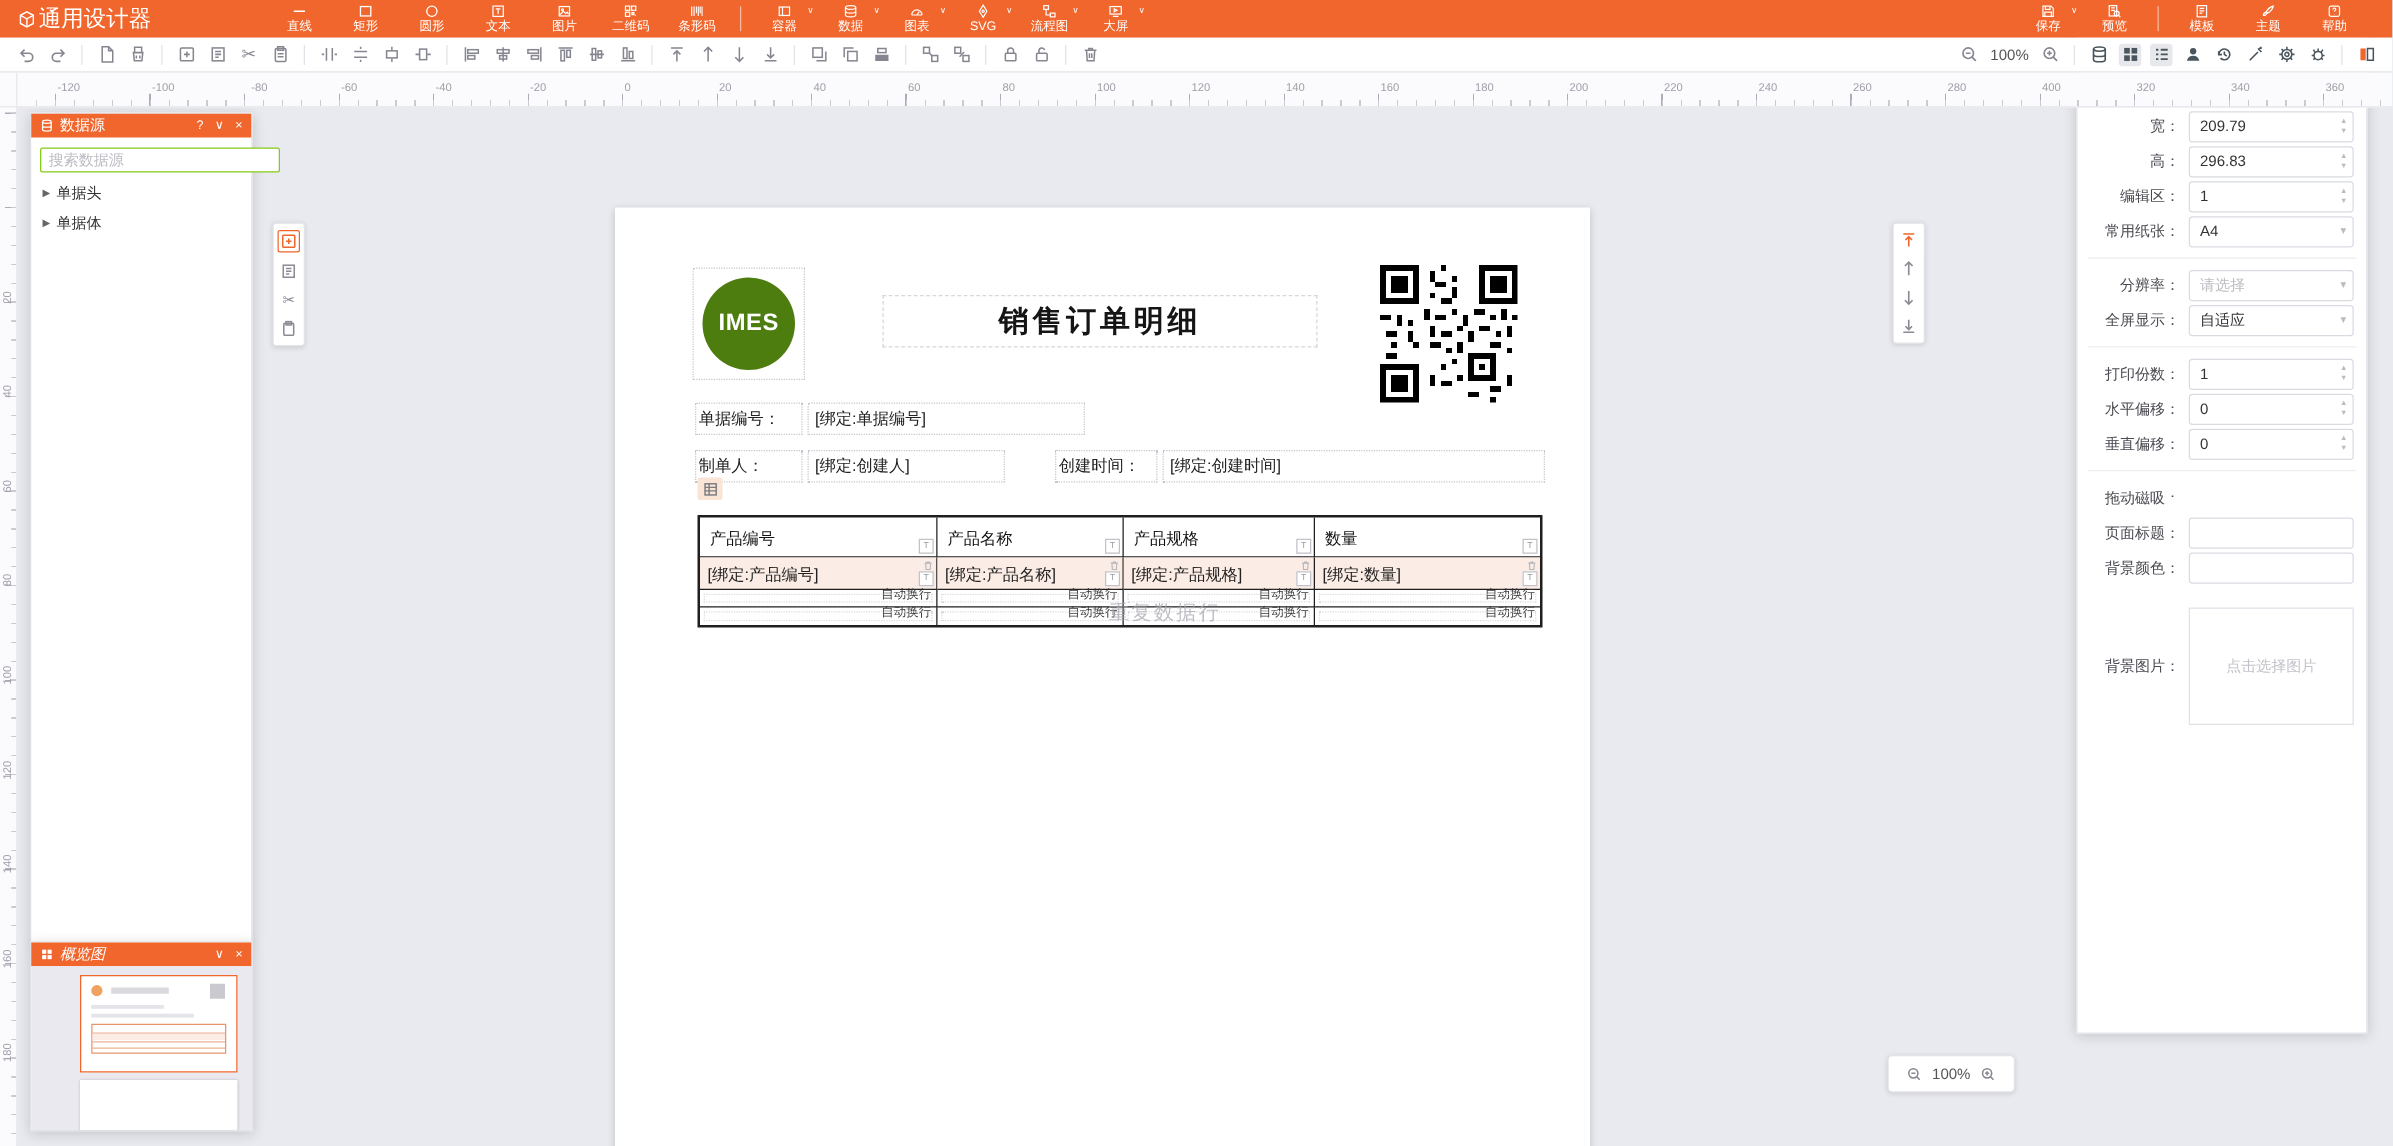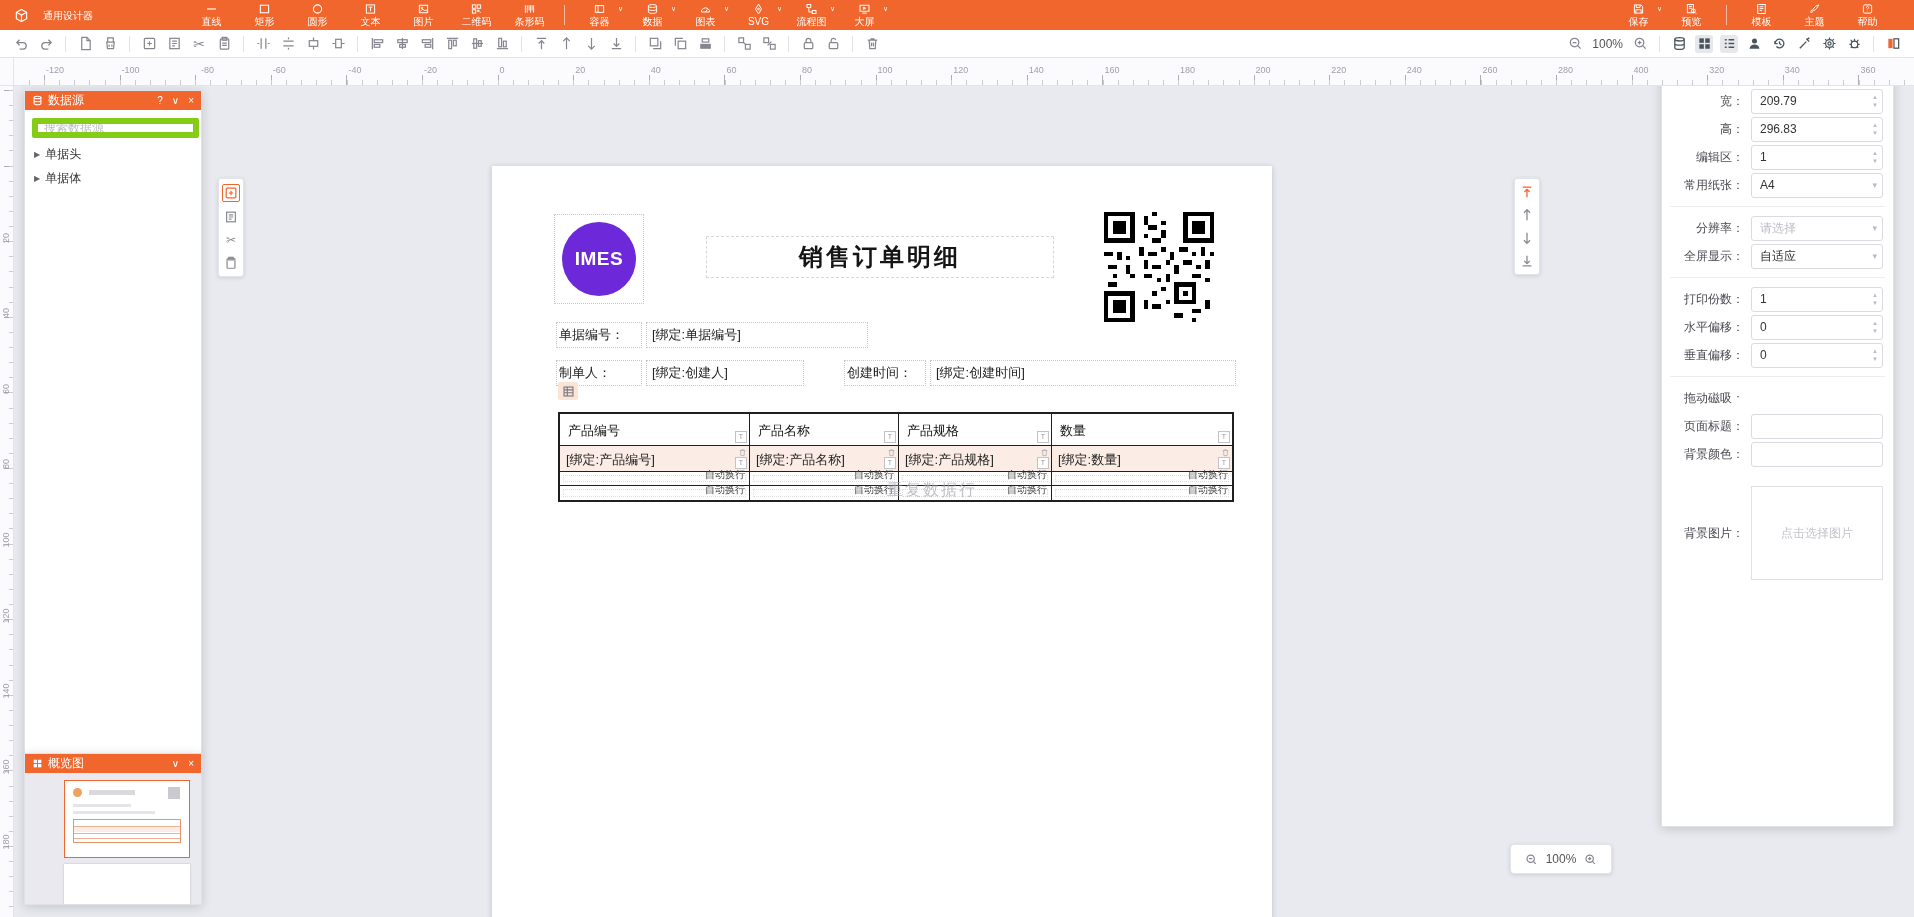--- a/index.html
+++ b/index.html
@@ -1,20 +1,20 @@
 <!DOCTYPE html>
 <html><head>
 <meta charset="utf-8">
 <style>
   html,body{margin:0;padding:0;width:1914px;height:917px;overflow:hidden;
     font-family:"Liberation Sans","DejaVu Sans",sans-serif;background:#E9EAEF;position:relative;}
   svg{display:block}
   
   .topbar{position:absolute;left:0;top:0;width:1914px;height:30px;background:#F0662D;display:flex;align-items:center;color:#fff;z-index:50;}
-  .brand{display:flex;align-items:flex-end;gap:14px;padding:0 14px;font-size:10px;white-space:nowrap;}
+  .brand{display:flex;align-items:center;gap:2px;padding:0 14px;font-size:18px;white-space:nowrap;}
   .tools{display:flex;align-items:center;margin-left:78px;}
   .tbtn{width:53px;height:30px;display:flex;flex-direction:column;align-items:center;justify-content:center;cursor:pointer;position:relative;font-size:10px;line-height:11px;}
   .tbtn svg{width:13px;height:12px;margin-bottom:1px;}
   .tbtn .chev{position:absolute;right:3px;top:3px;font-size:7px;opacity:.95;}
   .tdiv{width:1px;height:20px;background:rgba(255,255,255,.55);margin:0 8px;}
   .tright{margin-left:auto;display:flex;align-items:center;padding-right:20px;}
   
   .bar2{position:absolute;left:0;top:30px;width:1914px;height:28px;background:#fff;border-bottom:1px solid #E4E5EA;display:flex;align-items:center;padding:0 12px;gap:7px;box-sizing:border-box;z-index:49;color:#85868F;}
   .i16{width:18px;height:18px;display:flex;align-items:center;justify-content:center;color:#85868F;font-size:14px;cursor:pointer;flex:none;border-radius:3px;}
   .i16 svg{width:15px;height:15px;}
@@ -32,21 +32,21 @@
   .vruler{position:absolute;left:0;top:86px;width:14px;height:831px;background:#FBFBFD;border-right:1px solid #E3E4EA;box-sizing:border-box;z-index:40;
     background-image:repeating-linear-gradient(180deg,#C9CAD2 0 1px,transparent 1px 15.12px),repeating-linear-gradient(180deg,#ACADB8 0 1px,transparent 1px 75.6px);
     background-size:4px auto,9px auto;background-position:9px 4.4px,4px 4.4px;background-repeat:no-repeat;}
   .vlab{position:absolute;left:-3px;width:18px;text-align:center;transform:rotate(-90deg);font-size:9px;color:#9FA0AA;}
   
   .canvas{position:absolute;left:14px;top:86px;width:1900px;height:831px;overflow:hidden;background:#E9EAEF;}
   .page{position:absolute;left:478px;top:80px;width:780px;height:1100px;background:#fff;box-shadow:0 1px 6px rgba(0,0,0,.18);}
   
   .selbox{position:absolute;border:1px dotted #C6C6CE;box-sizing:border-box;}
   .logobox{left:62px;top:48px;width:90px;height:90px;}
-  .logo{position:absolute;left:70px;top:56px;width:74px;height:74px;border-radius:50%;background:#6d28d9;display:flex;align-items:center;justify-content:center;color:#fff;font-weight:800;font-size:19px;letter-spacing:.5px;}
+  .logo{position:absolute;left:70px;top:56px;width:74px;height:74px;border-radius:50%;background:#4d7c0f;display:flex;align-items:center;justify-content:center;color:#fff;font-weight:800;font-size:19px;letter-spacing:.5px;}
   .titlebox{position:absolute;left:214px;top:70px;width:348px;height:42px;border:1px dashed #D6D6DC;display:flex;align-items:center;justify-content:center;font-size:24px;font-weight:700;color:#151515;letter-spacing:3px;box-sizing:border-box;}
   .qr{position:absolute;left:612px;top:46px;width:110px;height:110px;}
   .flbl{font-size:13px;color:#222;line-height:24px;padding-left:2px;}
   .fval{font-size:13px;color:#222;line-height:24px;padding-left:5px;}
   .tblicon{position:absolute;left:66px;top:216px;width:20px;height:18px;background:#F9E4D6;border-radius:2px;display:flex;align-items:center;justify-content:center;}
   .dtable{position:absolute;left:66px;top:246px;width:676px;border:2px solid #1F1F1F;display:grid;grid-template-columns:190px 149px 153px 180px;box-sizing:border-box;background:#fff;}
   .c{border-right:1px solid #1F1F1F;border-bottom:1px solid #1F1F1F;position:relative;box-sizing:border-box;}
   .c.lc{border-right:none;}
   .c.lr{border-bottom:none;}
   .hc{height:32px;font-size:13px;font-weight:500;color:#111;padding:8px 0 0 8px;}
@@ -65,27 +65,27 @@
   .mi.sel{color:#F0662D;border:1px solid #F0662D;border-radius:2px;}
   .zoompill{position:absolute;left:1496px;top:758px;width:100px;height:28px;background:#fff;border:1px solid #E3E4E9;border-radius:4px;box-shadow:0 1px 4px rgba(0,0,0,.13);display:flex;align-items:center;justify-content:center;gap:8px;font-size:12px;color:#555;}
   .zoompill svg{width:13px;height:13px;color:#85868F;}
   
   .panel{position:absolute;background:#fff;border:1px solid #E1E2E8;box-shadow:0 2px 10px rgba(0,0,0,.16);box-sizing:border-box;}
   .phead{height:19px;background:#F0662D;color:#fff;display:flex;align-items:center;gap:5px;padding:0 7px;font-size:12px;}
   .phead svg{width:11px;height:11px;flex:none;}
   .phead .sp{margin-left:auto;display:flex;gap:9px;font-size:10px;align-items:center;}
   .phead .sp span{cursor:pointer;}
   .ds{left:10px;top:4px;width:178px;height:665px;}
-  .ds input{margin:8px 7px 6px 7px;height:20px;border:6px solid #84cc16;border-radius:2px;font-size:12px;color:#333;padding:0 6px;width:167px;box-sizing:border-box;outline:none;font-family:inherit;}
+  .ds input{margin:8px 7px 6px 7px;height:20px;border:1px solid #84cc16;border-radius:2px;font-size:12px;color:#333;padding:0 6px;width:192px;box-sizing:border-box;outline:none;font-family:inherit;}
   .ds input::placeholder{color:#BBBCC4;}
   .tree{font-size:12px;color:#333;padding:2px 9px;display:flex;flex-direction:column;gap:7px;}
   .titem{display:flex;gap:5px;align-items:center;cursor:pointer;}
   .titem b{font-weight:400;}
   .caret{font-size:8px;color:#666;}
-  .ov{left:10px;top:667px;width:178px;height:152px;}
+  .ov{left:10px;top:667px;width:178px;height:152px;font-style:italic;}
   .ovbody{position:absolute;left:0;right:0;top:19px;bottom:0;background:#E9E9EF;overflow:hidden;}
   .thumb1{position:absolute;left:39px;top:7px;width:126px;height:78px;background:#fff;border:1px solid #F0662D;box-sizing:border-box;}
   .thumb2{position:absolute;left:39px;top:91px;width:126px;height:60px;background:#fff;box-shadow:0 0 2px rgba(0,0,0,.2);}
   .th-logo{position:absolute;left:8px;top:7px;width:9px;height:9px;background:#F0A160;border-radius:50%;}
   .th-title{position:absolute;left:24px;top:9px;width:46px;height:5px;background:#D9D9DE;}
   .th-qr{position:absolute;right:9px;top:6px;width:12px;height:12px;background:#C9C9CF;}
   .th-l1{position:absolute;left:8px;top:23px;width:58px;height:3px;background:#E4E4E9;}
   .th-l2{position:absolute;left:8px;top:30px;width:82px;height:3px;background:#E4E4E9;}
   .th-tab{position:absolute;left:8px;top:38px;width:108px;height:24px;border:1px solid #E8956B;box-sizing:border-box;}
   .th-tab i{position:absolute;left:0;right:0;height:1px;background:#EEB195;}

